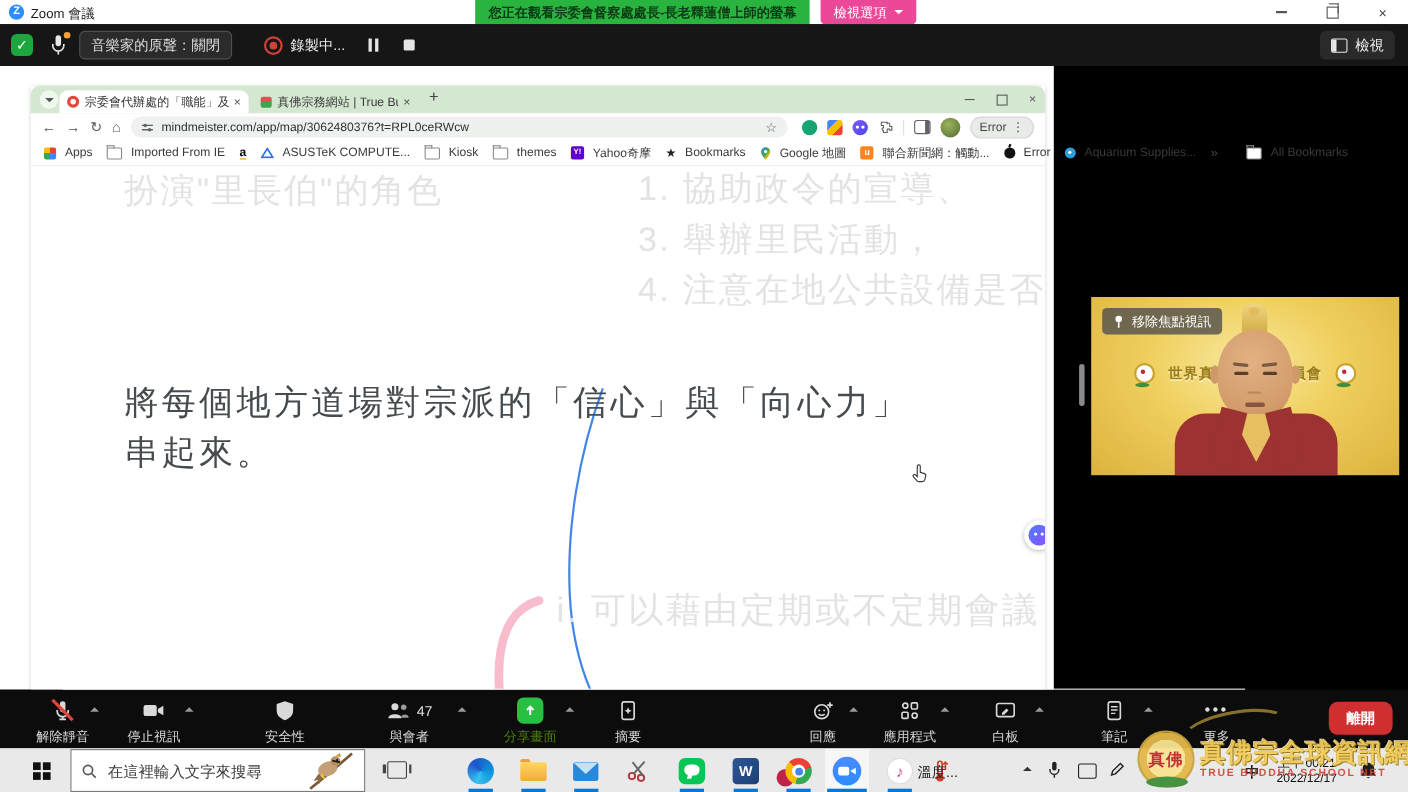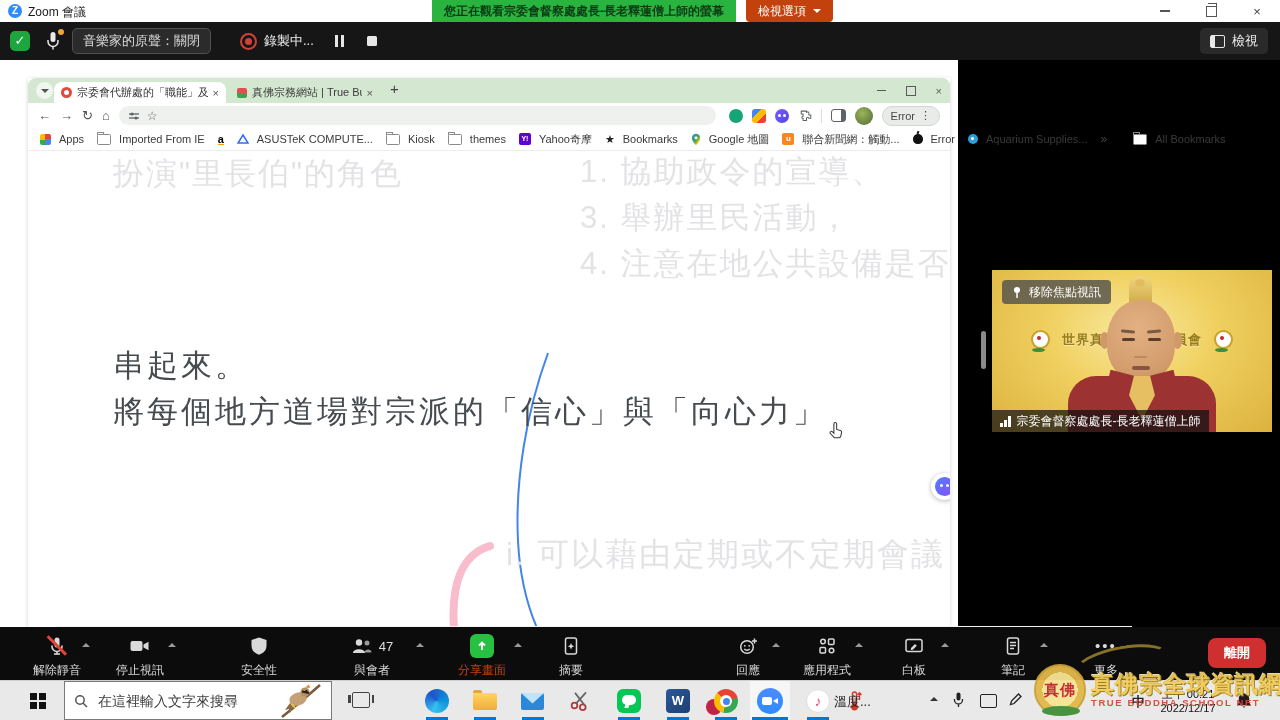--- a/index.html
+++ b/index.html
@@ -7,21 +7,21 @@
           font-family:"Liberation Sans","DejaVu Sans",sans-serif;}
   .r{position:absolute}
 
   
   .titlebar{position:absolute;left:0;top:0;width:1280px;height:22px;background:#fff;z-index:20}
   .zlogo{position:absolute;left:8px;top:4px;width:14px;height:14px;border-radius:50%;background:#2d8cff;
          color:#fff;font-size:10px;font-weight:bold;text-align:center;line-height:14px}
   .apptitle{position:absolute;left:28px;top:4px;font-size:12px;color:#1d1d1d}
   .banner{position:absolute;left:432px;top:0;height:22px;background:#28b43e;color:#0d3a15;
           font-size:12px;font-weight:bold;line-height:22px;padding:0 12px;white-space:nowrap}
-  .viewopts{position:absolute;left:746px;top:0;height:22px;background:#c2410c;color:#fff;font-size:12px;
+  .viewopts{position:absolute;left:746px;top:0;height:22px;background:#ec4899;color:#fff;font-size:12px;
             line-height:22px;padding:0 12px;display:flex;align-items:center;gap:7px;border-radius:0 0 4px 4px}
   .cdown{width:0;height:0;border-left:4px solid transparent;border-right:4px solid transparent;border-top:4px solid currentColor}
   .cup{width:0;height:0;border-left:4px solid transparent;border-right:4px solid transparent;border-bottom:4px solid #9a9a9a}
   .wincontrols{position:absolute;right:0;top:0;height:22px;display:flex;align-items:center}
   .wcbtn{width:46px;height:22px;display:flex;align-items:center;justify-content:center;color:#444;font-size:13px}
   .wc-minline{width:10px;height:2px;background:#555}
   .wc-restore{position:relative;width:9px;height:9px;border:1.2px solid #555}
   .wc-restore::before{content:"";position:absolute;left:1.5px;top:-4px;width:8px;height:8px;
                       border:1.2px solid #555;border-bottom:none;border-left:none}
 
@@ -146,21 +146,21 @@
 
   
   .toolbar{position:absolute;left:0;top:627px;width:1280px;height:53px;background:#0c0c0c;z-index:10}
   .topline{position:absolute;left:57px;top:626px;width:1075px;height:1px;background:#f2f2f2;z-index:11}
   .tbtn{position:absolute;top:7px;width:80px;display:flex;flex-direction:column;align-items:center;gap:4px;
         color:#d9d9d9;font-size:12px;white-space:nowrap}
   .ticon{height:24px;display:flex;align-items:center;justify-content:center;gap:4px;position:relative}
   .chev{position:absolute;top:16px;z-index:12}
   .slash{position:absolute;left:-2px;top:10px;width:26px;height:2.5px;background:#e0443a;transform:rotate(45deg)}
   .shareic{width:24px;height:24px;border-radius:6px;background:#27c043;display:flex;align-items:center;justify-content:center}
-  .sharelabel{color:#c2410c}
+  .sharelabel{color:#4d7c0f}
   .cnt{font-size:13px;color:#ddd;margin-left:2px}
   .moredots{font-size:15px;letter-spacing:2px;color:#d9d9d9;line-height:22px}
   .leavebtn{position:absolute;right:14px;top:11px;width:58px;height:30px;background:#d02f2f;border-radius:8px;
             color:#fff;font-size:13px;font-weight:bold;text-align:center;line-height:30px}
 
   
   .taskbar{position:absolute;left:0;top:680px;width:1280px;height:40px;background:#e9e9e9;border-top:1px solid #cfcfcf;box-sizing:border-box;z-index:15}
   .startbtn{position:absolute;left:30px;top:12px;width:16px;height:16px;display:grid;grid-template:7px 7px/7px 7px;gap:2px}
   .startbtn i{background:#111}
   .searchbox{position:absolute;left:64px;top:0;width:268px;height:39px;background:#fff;border:1px solid #7a7a7a;
@@ -298,20 +298,21 @@
         <span class="navic">→</span>
         <span class="navic">↻</span>
         <span class="navic">⌂</span>
         <div class="addr">
           <svg width="12" height="12" viewBox="0 0 12 12">
             <line x1="1" y1="4" x2="11" y2="4" stroke="#5f6368" stroke-width="1.3"></line>
             <line x1="1" y1="8" x2="11" y2="8" stroke="#5f6368" stroke-width="1.3"></line>
             <circle cx="4" cy="4" r="1.6" fill="#5f6368"></circle>
             <circle cx="8" cy="8" r="1.6" fill="#5f6368"></circle>
           </svg>
+          <span class="urltext">mindmeister.com/app/map/3062480376?t=RPL0ceRWcw</span>
           <span class="star">☆</span>
         </div>
         <div class="extrow">
           <span class="extg"></span>
           <span class="extc"></span>
           <span class="extm">
               <i class="l"></i>
               <i class="rr"></i>
             </span>
           <svg width="14" height="14" viewBox="0 0 14 14">
@@ -399,22 +400,22 @@
       <div class="content">
         <svg class="r" style="left:0;top:0" width="922" height="477" viewBox="0 0 922 477">
           <path d="M520 202 C 498 262, 487 330, 490 390 C 492 430, 500 456, 509 477" stroke="#4186e8" stroke-width="2" fill="none"></path>
           <path d="M462 395 C 434 403, 423 433, 426 477" stroke="#f8bccd" stroke-width="8" fill="none" stroke-linecap="round"></path>
         </svg>
         <div class="fade" style="left:85px;top:2px">扮演"里長伯"的角色</div>
         <div class="fade" style="left:552px;top:0">1. 協助政令的宣導、</div>
         <div class="fade" style="left:552px;top:46px">3. 舉辦里民活動，</div>
         <div class="fade" style="left:552px;top:92px">4. 注意在地公共設備是否</div>
         <div class="maintext">
+          <div>將每個地方道場對宗派的「信心」與「向心力」</div>
           <div>串起來。</div>
-          <div>將每個地方道場對宗派的「信心」與「向心力」</div>
         </div>
         <div class="fade" style="left:478px;top:382px;font-size:32px">i. 可以藉由定期或不定期會議</div>
         <svg class="r" style="left:800px;top:270px" width="16" height="18" viewBox="0 0 15 17">
           <path d="M5.5 9 V2.8 a1.3 1.3 0 0 1 2.6 0 V8 l3.6 1 c.8 .25 1.3 1 1.1 1.9 l-.8 3.3 a2.2 2.2 0 0 1 -2.1 1.7 H7 c-.6 0 -1.2 -.25 -1.6 -.7 L2.2 11.8 c-.5 -.55 -.4 -1.4 .2 -1.8 .5 -.35 1.2 -.3 1.6 .15 l1.5 1.5 z" fill="#fff" stroke="#3a3a3a" stroke-width="1"></path>
         </svg>
         <div class="facebtn">
           <span class="faceinner">
               <i class="l"></i>
               <i class="rr"></i>
             </span>
@@ -445,28 +446,20 @@
     <div class="mcollar"></div>
     <span class="mlapel" style="left:112px;transform:rotate(14deg)"></span>
     <span class="mlapel" style="left:164px;transform:rotate(-14deg)"></span>
     <div class="pinpill">
       <svg width="10" height="13" viewBox="0 0 10 13">
         <circle cx="5" cy="4" r="3" fill="#fff"></circle>
         <line x1="5" y1="7" x2="5" y2="12" stroke="#fff" stroke-width="1.5"></line>
       </svg>
       <span>移除焦點視訊</span>
     </div>
-    <div class="namebar">
-      <span class="abars">
-          <i></i>
-          <i></i>
-          <i></i>
-        </span>
-      <span>宗委會督察處處長-長老釋蓮僧上師</span>
-    </div>
   </div>
 
   <div class="topline"></div>
   <div class="toolbar">
 
     <div class="tbtn" style="left:17px">
       <span class="ticon">
         <svg width="22" height="22" viewBox="0 0 22 22">
           <rect x="8.5" y="2.5" width="5" height="10" rx="2.5" fill="#d9d9d9"></rect>
           <path d="M6 10.5 v1 a5 5 0 0 0 10 0 v-1" stroke="#d9d9d9" stroke-width="1.6" fill="none"></path>

